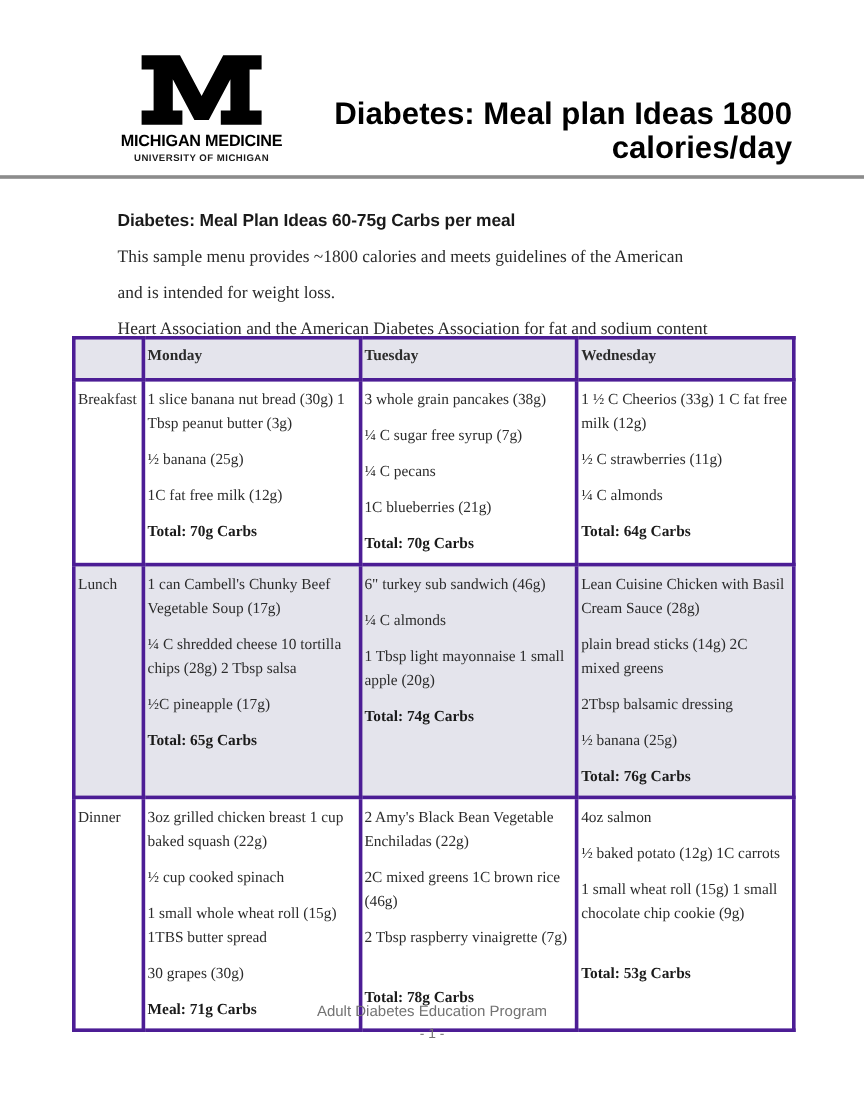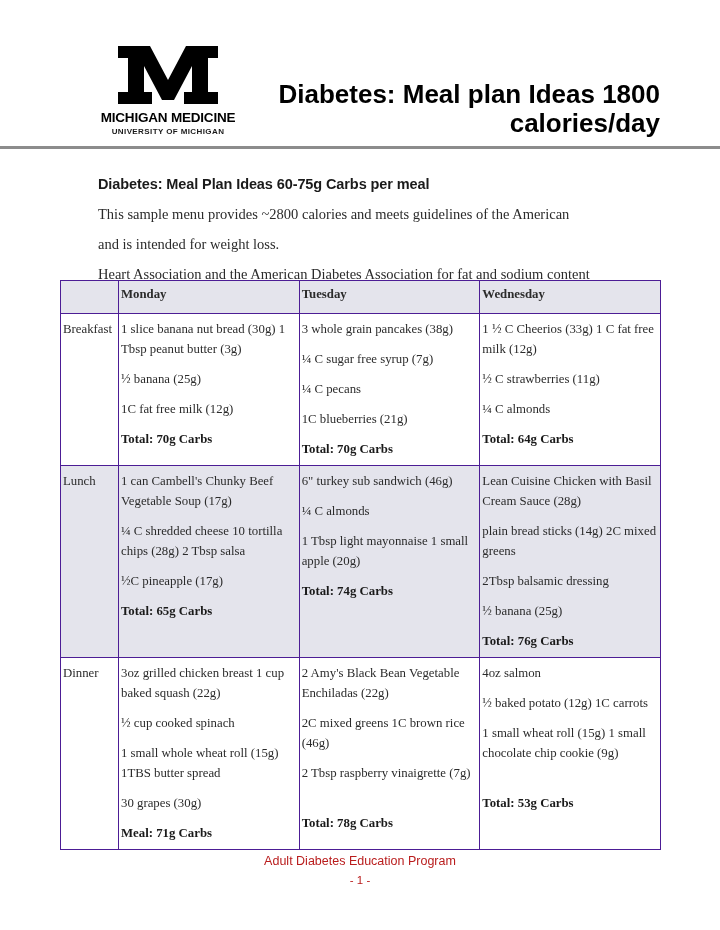--- a/index.html
+++ b/index.html
@@ -120,21 +120,21 @@
     border-collapse: collapse;
     width: 600px;
     table-layout: fixed;
     font-family: "Liberation Serif", "DejaVu Serif", serif;
   }
   table.plan-table col.c-label { width: 58px; }
   table.plan-table col.c-day   { width: 180.666px; }
 
   table.plan-table th,
   table.plan-table td {
-    border: 1px solid #4c1d95;
+    border: 3px solid #4c1d95;
     vertical-align: top;
     padding: 5px 2px 6px 2px;
     font-size: 12.8px;
     line-height: 20px;
     color: #2b2b2b;
     overflow: hidden;
   }
   table.plan-table thead th {
     background: #e4e4ec;
     font-weight: bold;
@@ -169,26 +169,26 @@
   }
   .cell-lines p.spacer {
     height: 10px;
     margin-bottom: 10px;
   }
 
   
   .footer {
     position: absolute;
     left: 0;
-    top: 852px;
+    top: 834px;
     width: 720px;
     text-align: center;
     font-family: "Liberation Sans", "DejaVu Sans", sans-serif;
     font-size: 12.5px;
-    color: #b91c1c;
+    color: #737373;
     line-height: 19px;
   }
   .footer .page-num {
     display: block;
     font-size: 11.5px;
   }
 </style>
 </head>
 <body>
 
@@ -208,21 +208,21 @@
     </div>
 
     <div class="doc-title">Diabetes: Meal plan Ideas 1800 calories/day</div>
 
     <div class="header-rule"></div>
   </div>
 
   <div class="intro">
     <h2 class="intro-heading">Diabetes: Meal Plan Ideas 60-75g Carbs per meal</h2>
     <div class="intro-body">
-      <p>This sample menu provides ~2800 calories and meets guidelines of the American</p>
+      <p>This sample menu provides ~1800 calories and meets guidelines of the American</p>
       <p>and is intended for weight loss.</p>
       <p>Heart Association and the American Diabetes Association for fat and sodium content</p>
     </div>
   </div>
 
   <div class="plan-table-wrap">
     <table class="plan-table">
       <colgroup>
         <col class="c-label">
         <col class="c-day">

